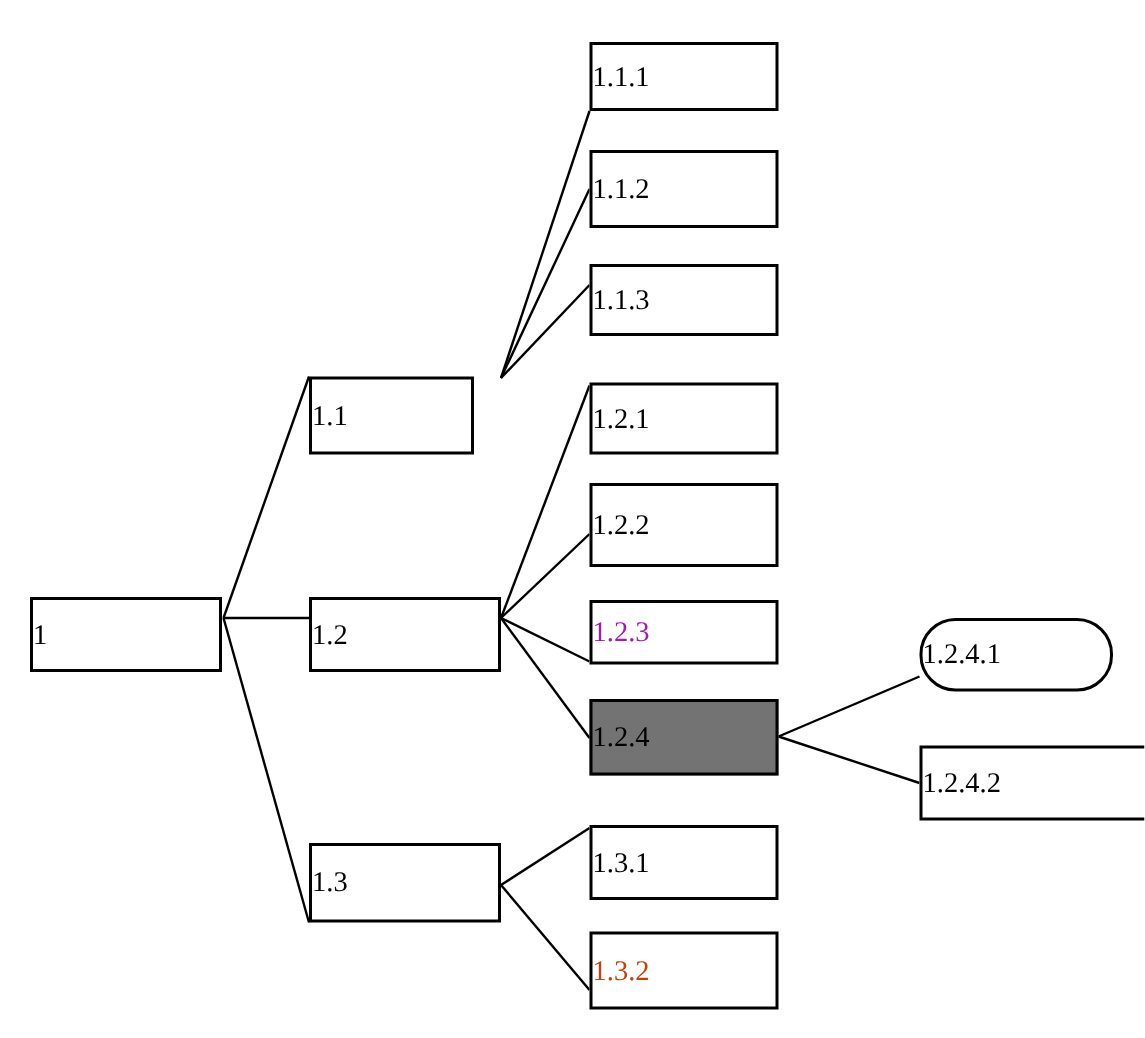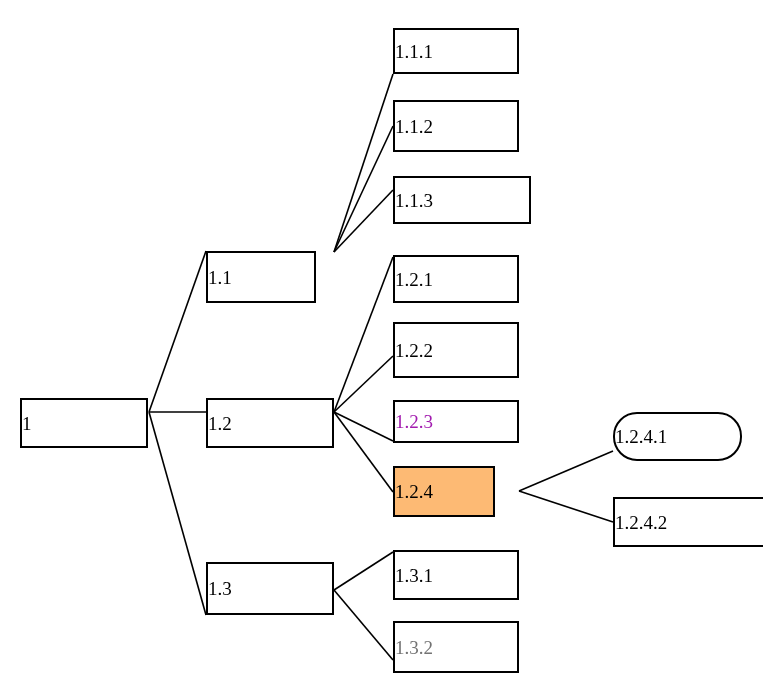--- a/index.html
+++ b/index.html
@@ -76,40 +76,40 @@
       </div>
       <div class="node-box" style="left: 206px; top: 562px; width: 128px; height: 53px; border-color: rgb(0, 0, 0); border-width: 2px; background: rgb(255, 255, 255);">
         <span class="node-label" style="color: rgb(0, 0, 0);">1.3</span>
       </div>
       <div class="node-box" style="left: 393px; top: 28px; width: 126px; height: 46px; border-color: rgb(0, 0, 0); border-width: 2px; background: rgb(255, 255, 255);">
         <span class="node-label" style="color: rgb(0, 0, 0);">1.1.1</span>
       </div>
       <div class="node-box" style="left: 393px; top: 100px; width: 126px; height: 52px; border-color: rgb(0, 0, 0); border-width: 2px; background: rgb(255, 255, 255);">
         <span class="node-label" style="color: rgb(0, 0, 0);">1.1.2</span>
       </div>
-      <div class="node-box" style="left: 393px; top: 176px; width: 138px; height: 48px; border-color: rgb(0, 0, 0); border-width: 2px; background: rgb(255, 255, 255);">
+      <div class="node-box" style="left: 393px; top: 176px; width: 126px; height: 48px; border-color: rgb(0, 0, 0); border-width: 2px; background: rgb(255, 255, 255);">
         <span class="node-label" style="color: rgb(0, 0, 0);">1.1.3</span>
       </div>
       <div class="node-box" style="left: 393px; top: 255px; width: 126px; height: 48px; border-color: rgb(0, 0, 0); border-width: 2px; background: rgb(255, 255, 255);">
         <span class="node-label" style="color: #000000;">1.2.1</span>
       </div>
       <div class="node-box" style="left: 393px; top: 322px; width: 126px; height: 56px; border-color: rgb(0, 0, 0); border-width: 2px; background: rgb(255, 255, 255);">
         <span class="node-label" style="color: rgb(0, 0, 0);">1.2.2</span>
       </div>
       <div class="node-box" style="left: 393px; top: 400px; width: 126px; height: 43px; border-color: rgb(0, 0, 0); border-width: 2px; background: rgb(255, 255, 255);">
         <span class="node-label" style="color: #a21caf;">1.2.3</span>
       </div>
-      <div class="node-box" style="left: 393px; top: 466px; width: 102px; height: 51px; border-color: rgb(0, 0, 0); border-width: 2px; background: #fdba74;">
+      <div class="node-box" style="left: 393px; top: 466px; width: 126px; height: 51px; border-color: rgb(0, 0, 0); border-width: 2px; background: #737373;">
         <span class="node-label" style="color: rgb(0, 0, 0);">1.2.4</span>
       </div>
       <div class="node-box" style="left: 393px; top: 550px; width: 126px; height: 50px; border-color: rgb(0, 0, 0); border-width: 2px; background: rgb(255, 255, 255); text-align: center;">
         <span class="node-label" style="color: rgb(0, 0, 0);">1.3.1</span>
       </div>
       <div class="node-box" style="left: 393px; top: 621px; width: 126px; height: 52px; border-color: rgb(0, 0, 0); border-width: 2px; background: rgb(255, 255, 255);">
-        <span class="node-label" style="color: #737373;">1.3.2</span>
+        <span class="node-label" style="color: #c2410c;">1.3.2</span>
       </div>
       <div class="node-box" style="left: 613px; top: 412px; width: 129px; height: 49px; border-color: rgb(0, 0, 0); border-width: 2px; background: rgb(255, 255, 255); border-radius: 24px;">
         <span class="node-label" style="color: rgb(0, 0, 0);">1.2.4.1</span>
       </div>
       <div class="node-box" style="left: 613px; top: 497px; width: 154px; height: 50px; border-color: rgb(0, 0, 0); border-width: 2px; background: rgb(255, 255, 255);">
         <span class="node-label" style="color: rgb(0, 0, 0);">1.2.4.2</span>
       </div>
     </div>
 </div>
 

